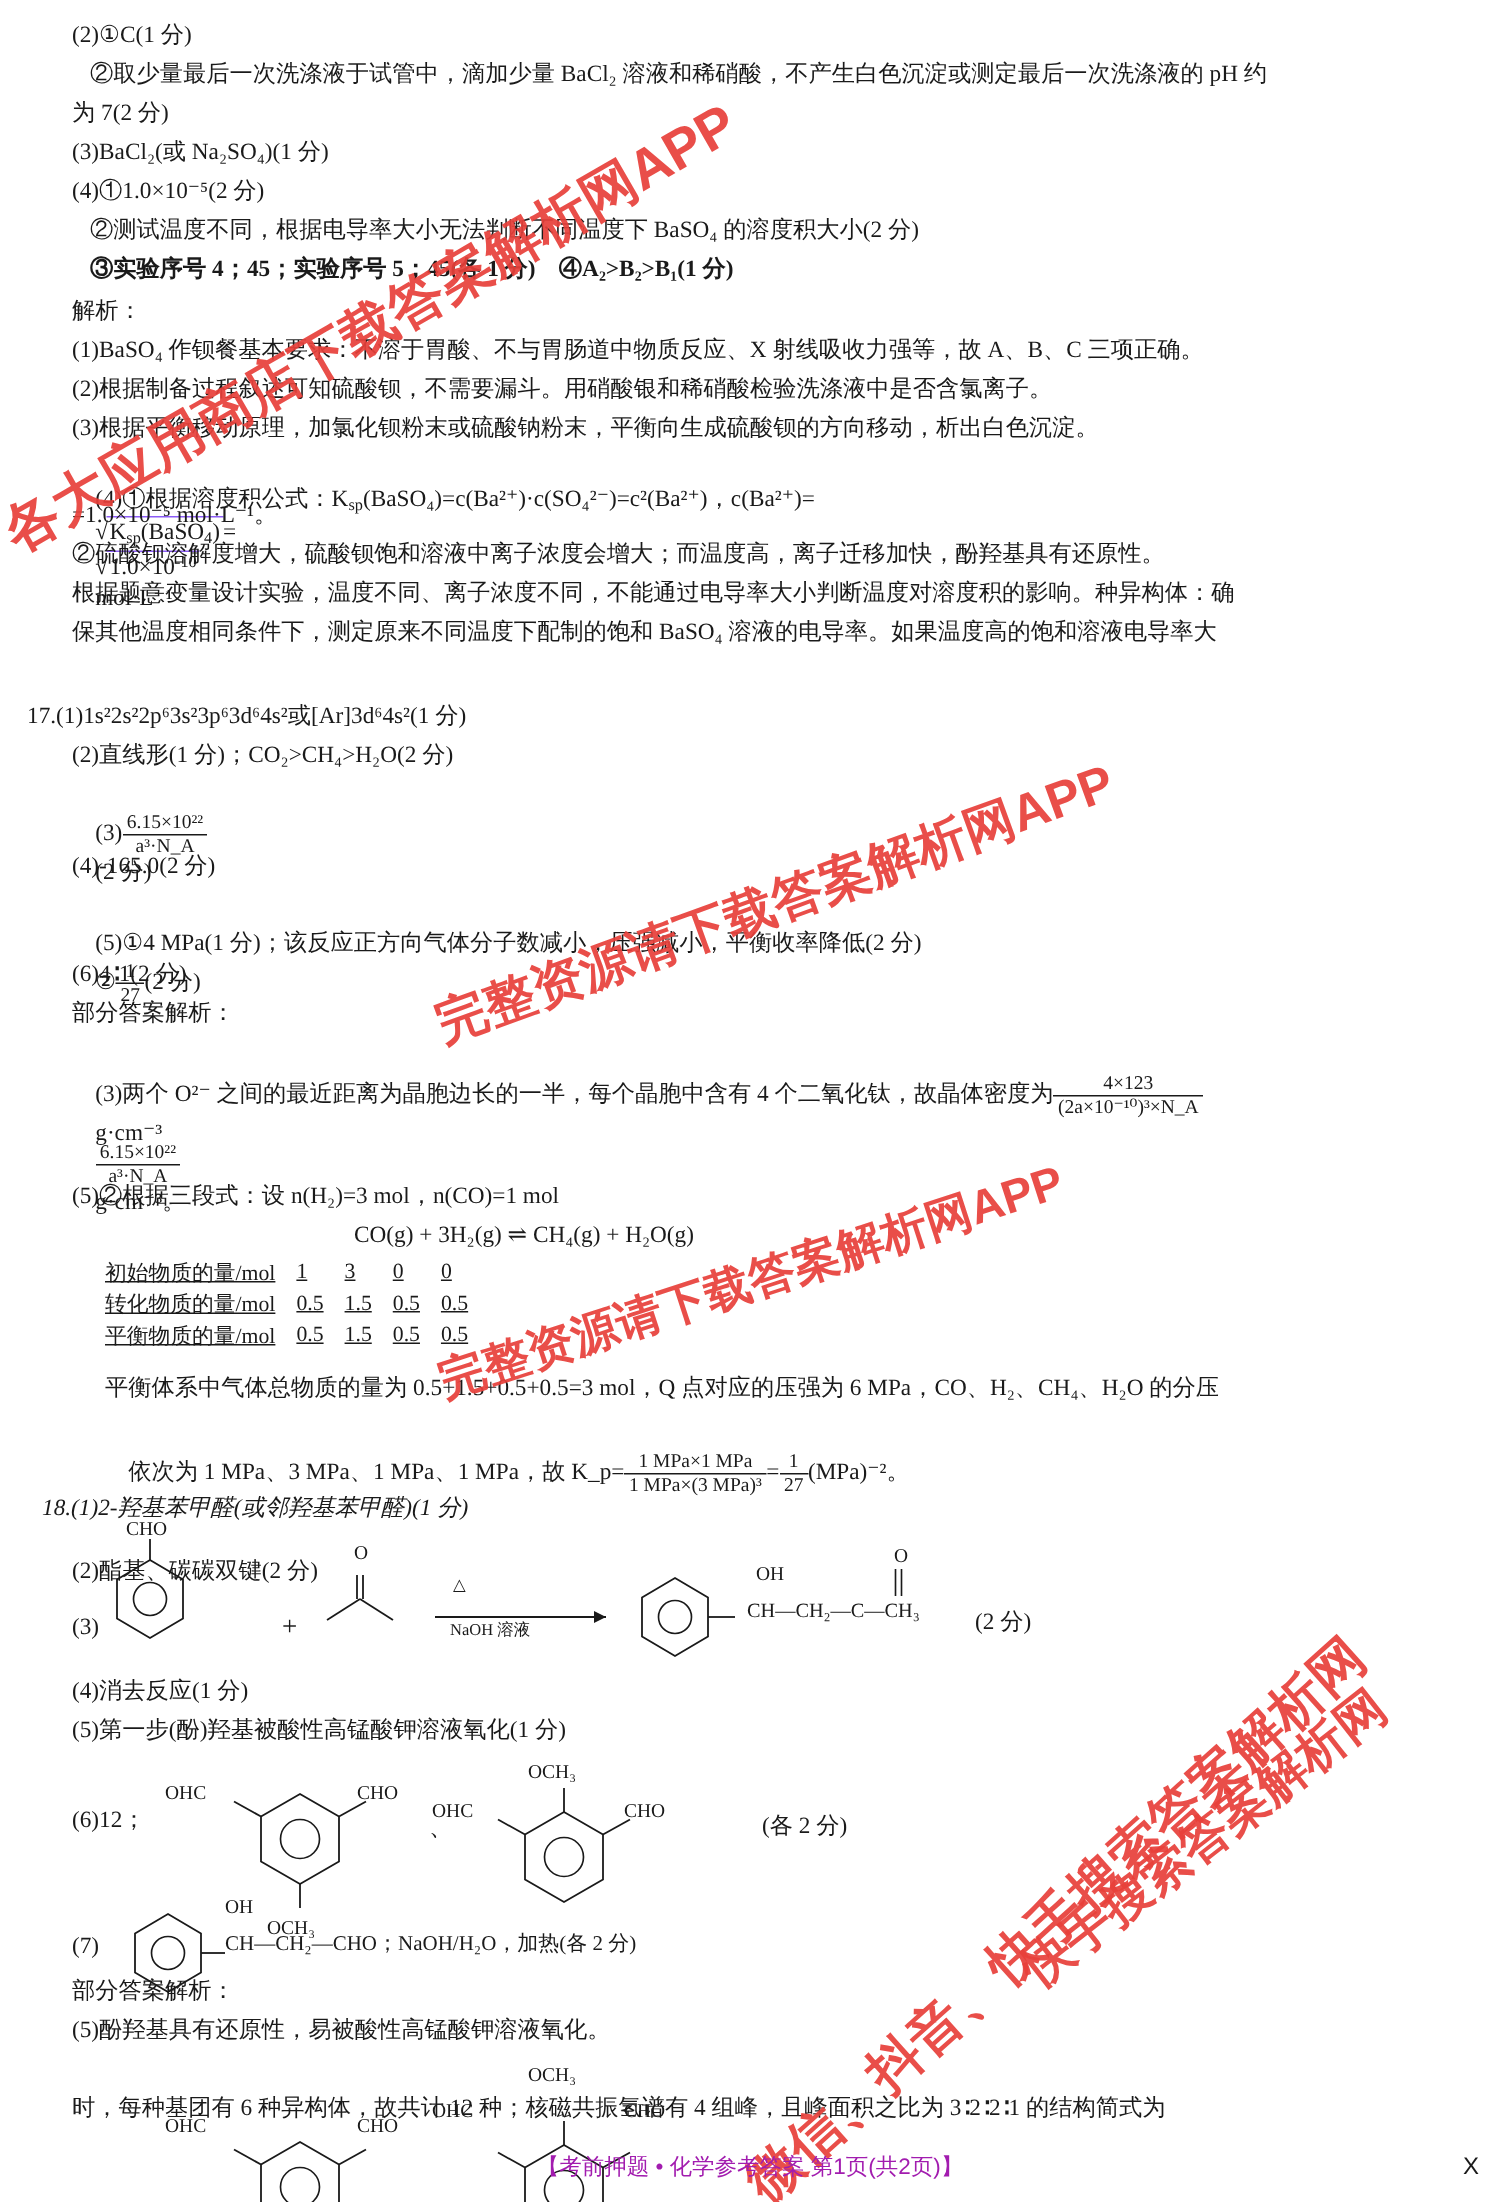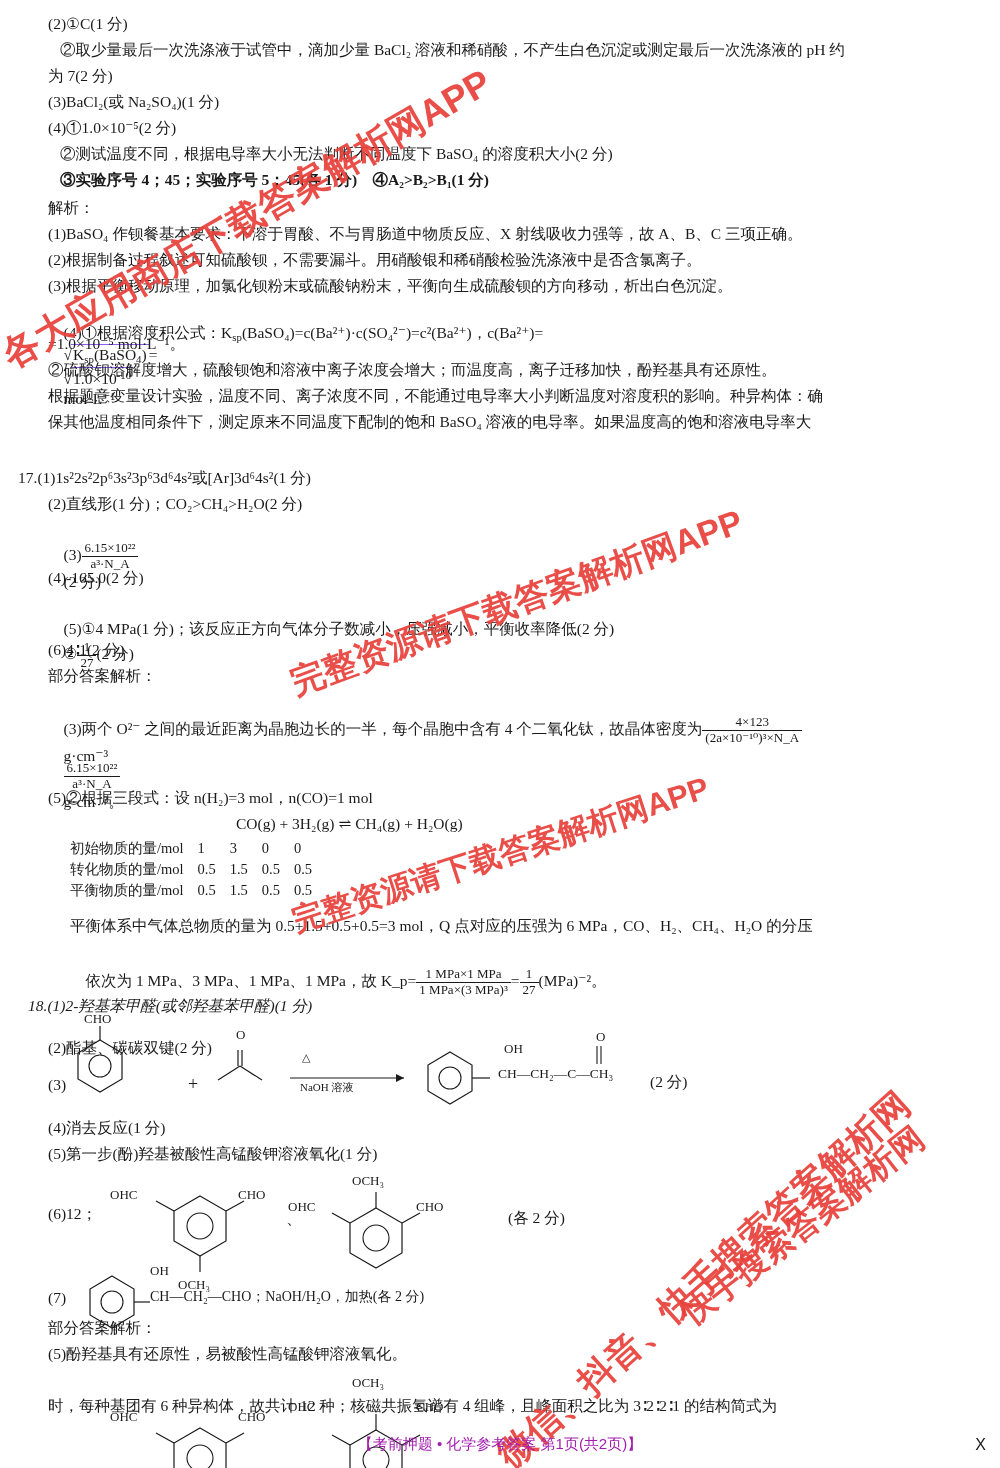--- a/index.html
+++ b/index.html
@@ -24,21 +24,21 @@
   .wm1{left:18px;top:330px;font-size:37px;transform:rotate(-30deg);transform-origin:left bottom;}
   .wm2{left:300px;top:660px;font-size:34px;transform:rotate(-20deg);transform-origin:left bottom;}
   .wm3{left:300px;top:900px;font-size:31px;transform:rotate(-18deg);transform-origin:left bottom;}
   .wm4{left:520px;top:1430px;font-size:36px;transform:rotate(-42deg);transform-origin:left bottom;}
   .wm5{left:700px;top:1290px;font-size:33px;transform:rotate(-38deg);transform-origin:left bottom;}
   
   .benzene{position:absolute;}
   .footer{position:absolute;left:0;bottom:14px;width:1000px;text-align:center;font-size:15px;
           font-family:"Liberation Sans","DejaVu Sans",sans-serif;color:#a21caf;}
   .rmark{position:absolute;right:14px;bottom:14px;font-size:16px;font-family:"Liberation Sans",sans-serif;}
-  table.three{border-collapse:collapse;font-size:14.5px;}
+  table.three{border-collapse:collapse;font-size:14.5px;text-decoration:underline;}
   table.three td{padding:1px 14px 1px 0;white-space:nowrap;}
   .arrow-lbl{font-size:11px;}
 </style>
 </head>
 <body>
 
 <div class="page">
 
   <div class="txt" style="left:48px;top:14px;">(2)①C(1 分)</div>
   <div class="txt" style="left:60px;top:40px;">②取少量最后一次洗涤液于试管中，滴加少量 BaCl₂ 溶液和稀硝酸，不产生白色沉淀或测定最后一次洗涤液的 pH 约</div>

